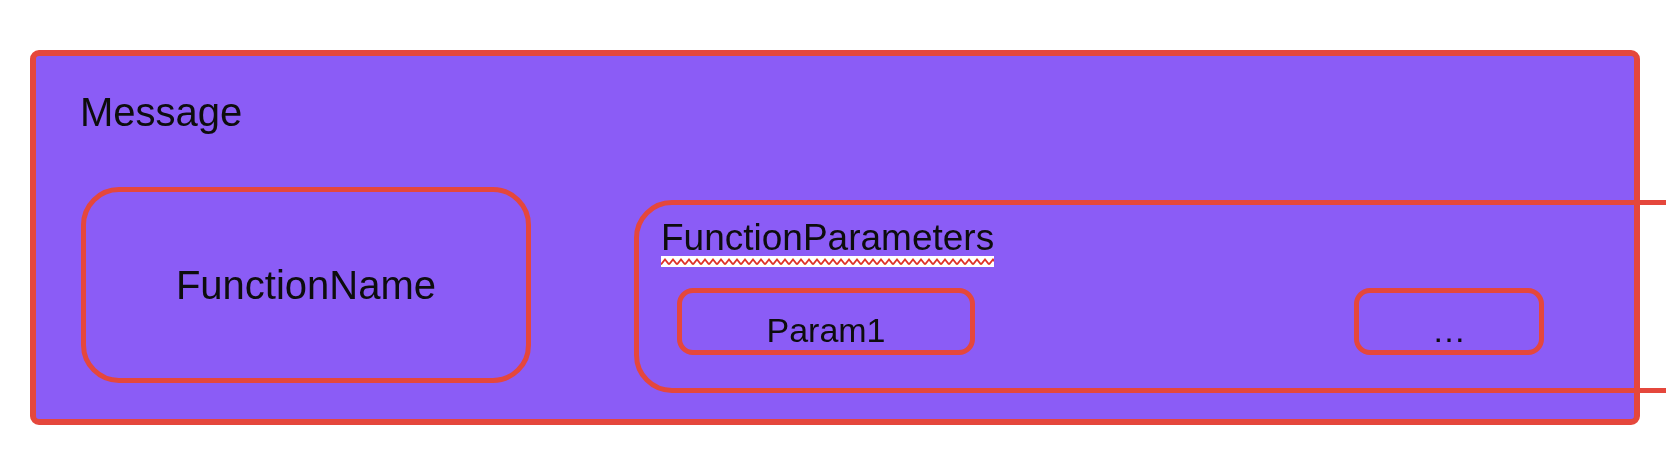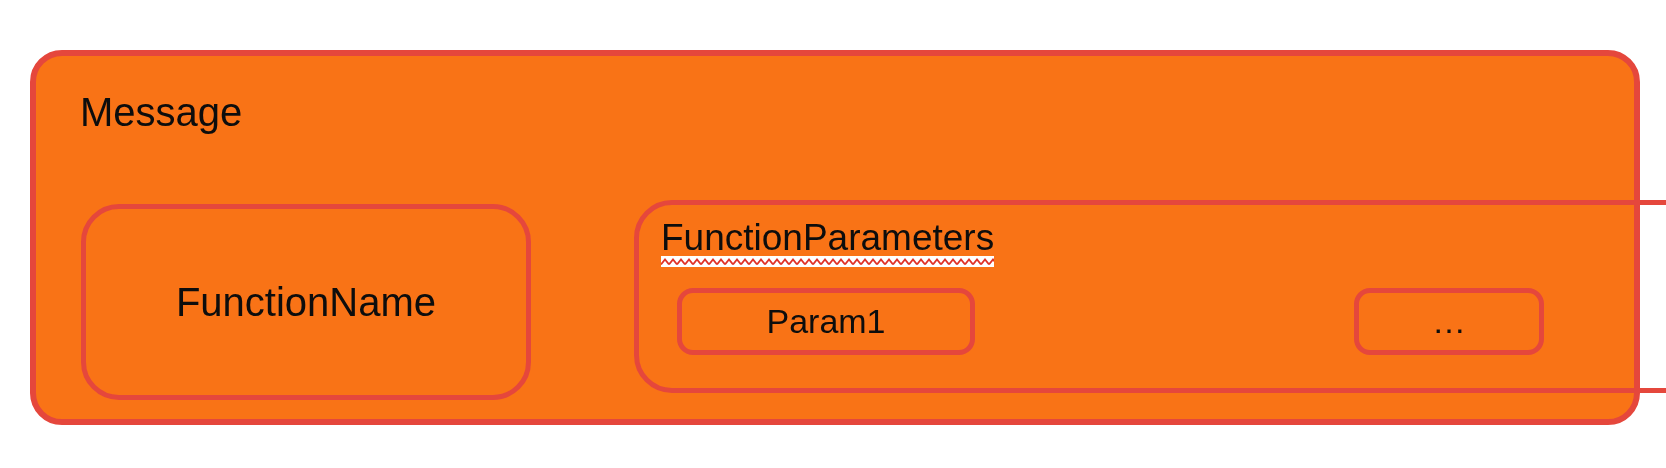--- a/index.html
+++ b/index.html
@@ -18,38 +18,38 @@
     width: 1666px;
     height: 468px;
   }
   
   .message-box {
     position: absolute;
     left: 30px;
     top: 50px;
     width: 1610px;
     height: 375px;
-    background: #f97316;
+    background: #8b5cf6;
     border: 6px solid #e5473c;
-    border-radius: 32px;
+    border-radius: 9px;
   }
   .message-label {
     position: absolute;
     left: 44px;
     top: 33px;
     font-size: 40px;
     line-height: 1.15;
     color: #0d0d0d;
     white-space: nowrap;
   }
   
   .function-name-box {
     position: absolute;
     left: 45px;
-    top: 148px;
+    top: 131px;
     width: 450px;
     height: 196px;
     border: 5px solid #e5473c;
     border-radius: 38px;
     display: flex;
     align-items: center;
     justify-content: center;
   }
   .function-name-label {
     font-size: 40px;
@@ -84,21 +84,21 @@
     display: block;
   }
   
   .param-box {
     position: absolute;
     top: 83px;
     height: 67px;
     border: 5px solid #e5473c;
     border-radius: 16px;
     display: flex;
-    align-items: center;
+    align-items: flex-end;
     justify-content: center;
   }
   .param-box .param-label {
     font-size: 34px;
     color: #0d0d0d;
     white-space: nowrap;
   }
   .param-1 { left: 38px;  width: 298px; }
   .param-2 { left: 378px; width: 298px; }
   .param-more { left: 715px; width: 190px; }

